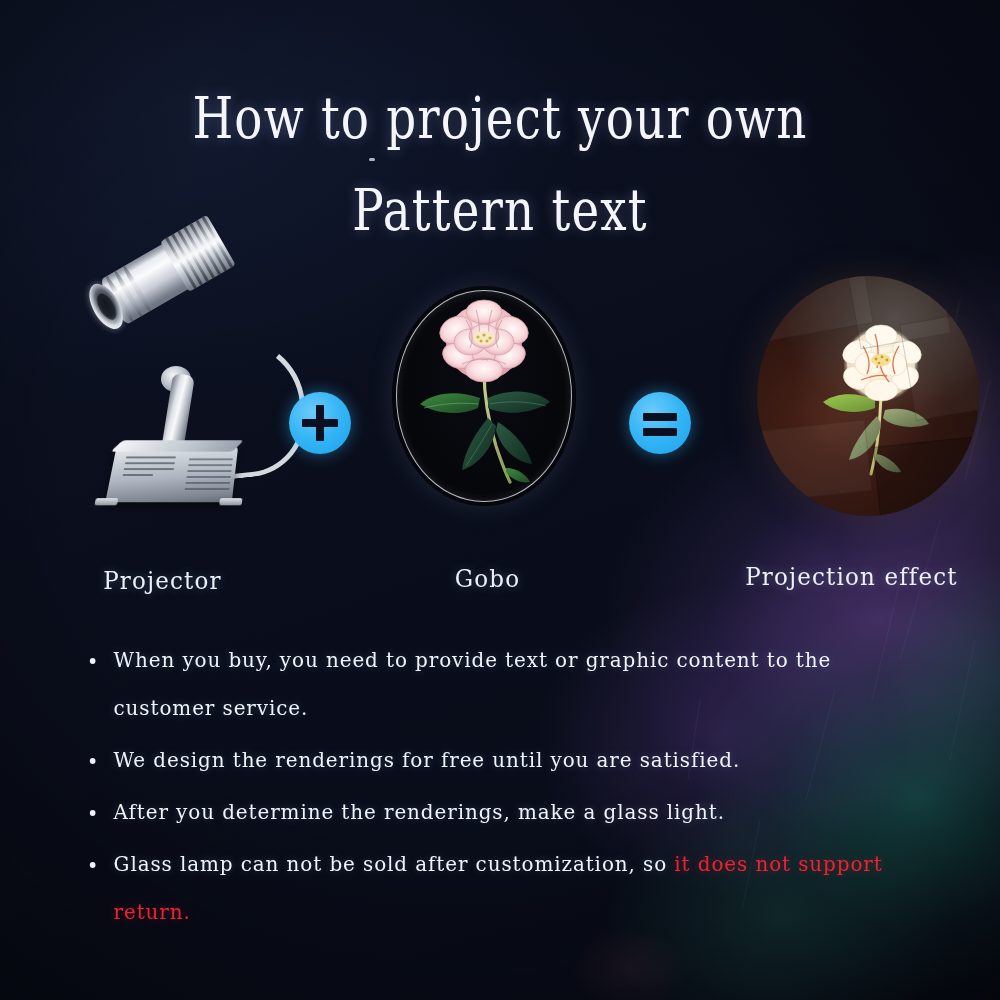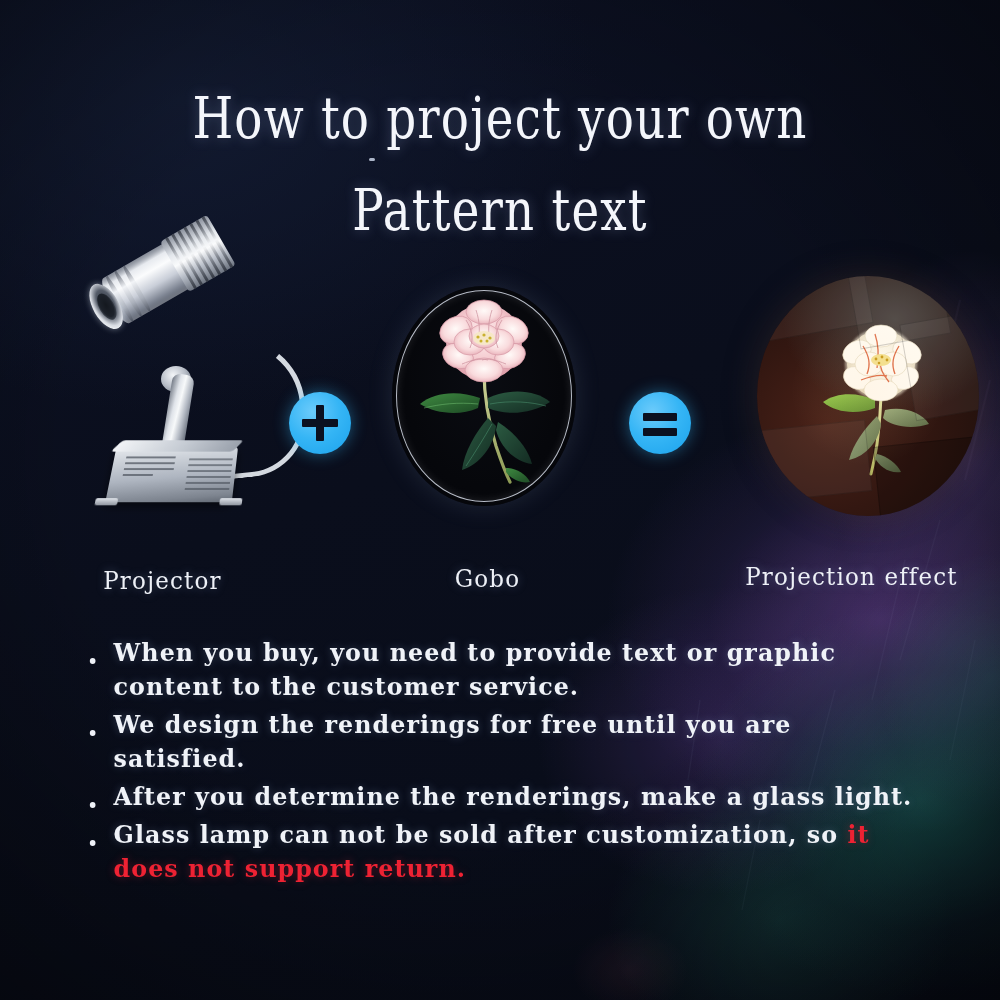--- a/index.html
+++ b/index.html
@@ -242,25 +242,24 @@
   .label-gobo      { top: 564px; left: 452px; }
   .label-effect    { top: 562px; left: 736px; }
 
   
   .bullets {
     position: absolute;
     left: 86px; top: 636px;
     width: 880px;
     color: #f0f3f8;
     font-family: "DejaVu Serif", serif;
-    font-size: 25px;
-    line-height: 34px;
+    font-size: 21px;
+    line-height: 48px;
     letter-spacing: .045em;
     text-shadow: 0 0 9px rgba(150,175,225,.3);
-    font-weight: bold;
   }
   .bullet-item {
     position: relative;
     padding-left: 29px;
     margin-bottom: 4px;
     transform: scaleX(.95);
     transform-origin: left center;
   }
   .bullet-dot {
     position: absolute; left: 4px; top: 22px;

